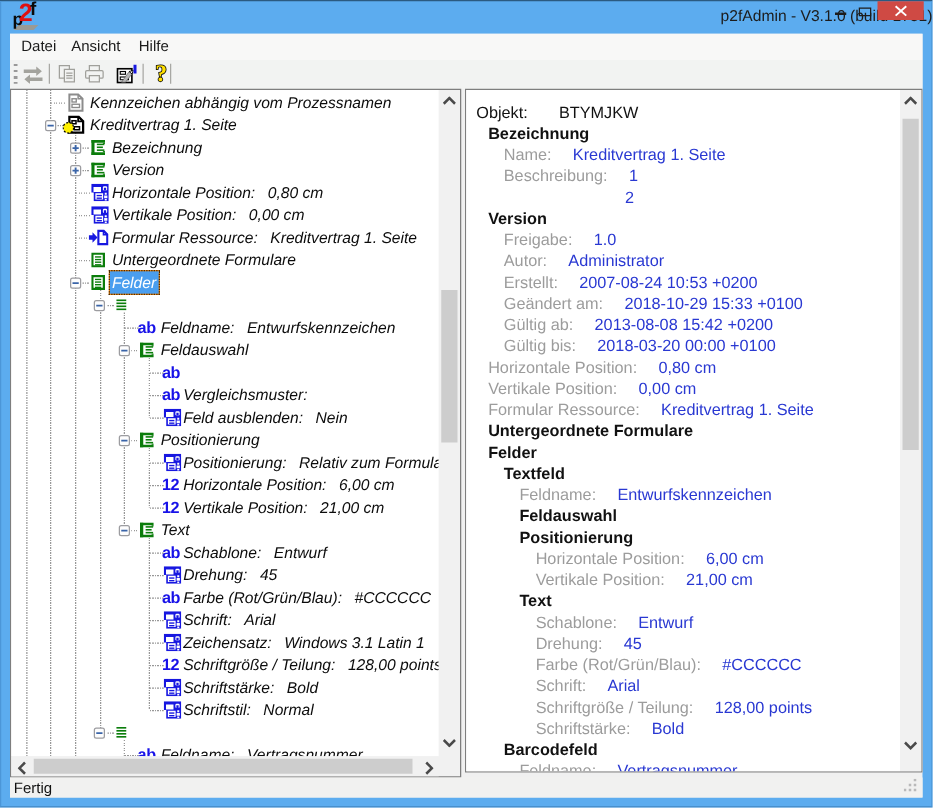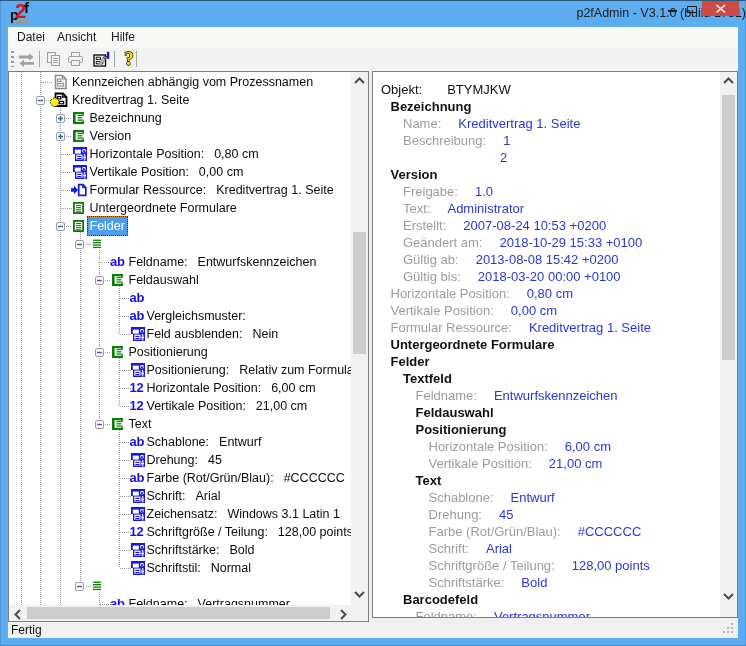--- a/index.html
+++ b/index.html
@@ -16,21 +16,21 @@
 #btn-max { left:687px; top:6px; width:10px; height:7px; border:1.5px solid #1d1d1d; }
 #btn-close { left:702px; top:1px; width:37px; height:15px; background:#CF4A44; }
 #menubar { left:8px; top:27px; width:730px; height:21px; background:#F8F8F7; font-size:12px; color:#1a1a1a; }
 #menubar span { position:absolute; top:3px; }
 #toolbar { left:8px; top:48px; width:730px; height:23px; background:#F2F3F2; }
 .tsep { position:absolute; top:3px; width:1px; height:16px; background:#A8A8A4; }
 #grip { position:absolute; left:3px; top:3px; width:3px; height:16px; background:repeating-linear-gradient(to bottom, #999 0 2px, transparent 2px 5px); }
 #panelL { left:8px; top:71px; width:361px; height:551px; border:1px solid #7E7E7E; background:#F1F1F1; }
 #panelR { left:372px; top:71px; width:366px; height:547px; border:1px solid #7E7E7E; background:#fff; }
 #tree { position:absolute; left:0; top:0; width:342px; height:533px; overflow:hidden; background:#fff; font-size:12.5px; color:#0c0c0c; }
-.trow { position:absolute; white-space:nowrap; line-height:18px; height:18px; }
+.trow { position:absolute; white-space:nowrap; line-height:18px; height:18px;font-style:italic; }
 .trow v { margin-left:10px; }
 .vline { position:absolute; width:1px; background:repeating-linear-gradient(to bottom,#989898 0 1px,transparent 1px 2px); }
 .hline { position:absolute; height:1px; background:repeating-linear-gradient(to right,#989898 0 1px,transparent 1px 2px); }
 .expb { position:absolute; width:9px; height:9px; background:#FDFDFD; border:1px solid #9C9CA0; border-radius:2px; }
 .sel { background:#4A9EEF; color:#fff; padding:0 2px; margin-left:-2px; outline:1px dotted #4a2800; box-shadow:0 0 0 1px #E8820C; display:inline-block; height:18px; }
 .icontxt { position:absolute; font-weight:bold; color:#1812E8; font-size:13px; line-height:18px; height:18px; letter-spacing:-0.3px; }
 #vsbL { position:absolute; left:342px; top:0; width:17px; height:533px; background:#F1F1F1; }
 #hsbL { position:absolute; left:0; top:533px; width:342px; height:16px; background:#F1F1F1; }
 .thumb { position:absolute; background:#CDCDCD; }
 #rp { position:absolute; left:0; top:0; width:347px; height:545px; overflow:hidden; background:#fff; font-size:13px; color:#111; }
@@ -478,21 +478,21 @@
 </div>
 <div class="abs" id="panelR">
 <div id="rp">
 <div class="rrow" style="left:8px;top:9px"><span>Objekt:</span><v style="margin-left:25px">BTYMJKW</v></div>
 <div class="rrow" style="left:17.5px;top:26px"><span class="bh">Bezeichnung</span></div>
 <div class="rrow" style="left:30px;top:43px"><span class="gl">Name:</span><v class="bv">Kreditvertrag 1. Seite</v></div>
 <div class="rrow" style="left:30px;top:60px"><span class="gl">Beschreibung:</span><v class="bv">1</v></div>
 <div class="rrow" style="left:127px;top:77px"><span class="bv">2</span></div>
 <div class="rrow" style="left:17.5px;top:94px"><span class="bh">Version</span></div>
 <div class="rrow" style="left:30px;top:111px"><span class="gl">Freigabe:</span><v class="bv">1.0</v></div>
-<div class="rrow" style="left:30px;top:128px"><span class="gl">Text:</span><v class="bv">Administrator</v></div>
+<div class="rrow" style="left:30px;top:128px"><span class="gl">Autor:</span><v class="bv">Administrator</v></div>
 <div class="rrow" style="left:30px;top:145px"><span class="gl">Erstellt:</span><v class="bv">2007-08-24 10:53 +0200</v></div>
 <div class="rrow" style="left:30px;top:162px"><span class="gl">Geändert am:</span><v class="bv">2018-10-29 15:33 +0100</v></div>
 <div class="rrow" style="left:30px;top:179px"><span class="gl">Gültig ab:</span><v class="bv">2013-08-08 15:42 +0200</v></div>
 <div class="rrow" style="left:30px;top:196px"><span class="gl">Gültig bis:</span><v class="bv">2018-03-20 00:00 +0100</v></div>
 <div class="rrow" style="left:17.5px;top:213px"><span class="gl">Horizontale Position:</span><v class="bv">0,80 cm</v></div>
 <div class="rrow" style="left:17.5px;top:230px"><span class="gl">Vertikale Position:</span><v class="bv">0,00 cm</v></div>
 <div class="rrow" style="left:17.5px;top:247px"><span class="gl">Formular Ressource:</span><v class="bv">Kreditvertrag 1. Seite</v></div>
 <div class="rrow" style="left:17.5px;top:264px"><span class="bh">Untergeordnete Formulare</span></div>
 <div class="rrow" style="left:17.5px;top:281px"><span class="bh">Felder</span></div>
 <div class="rrow" style="left:30px;top:298px"><span class="bh">Textfeld</span></div>

